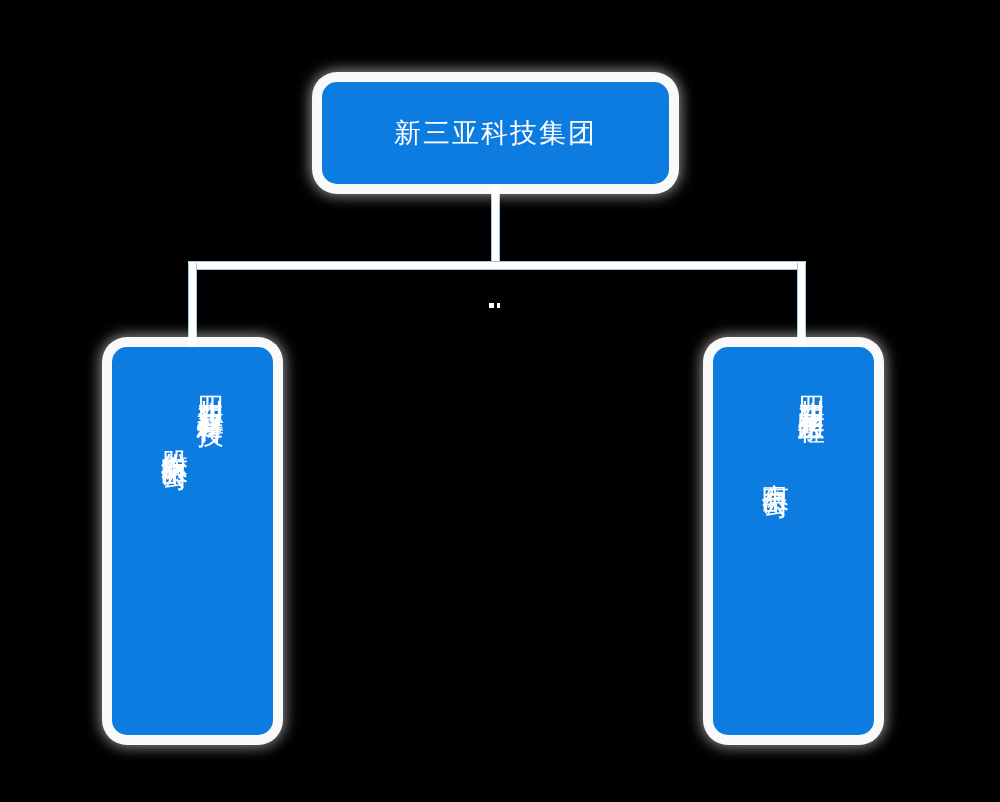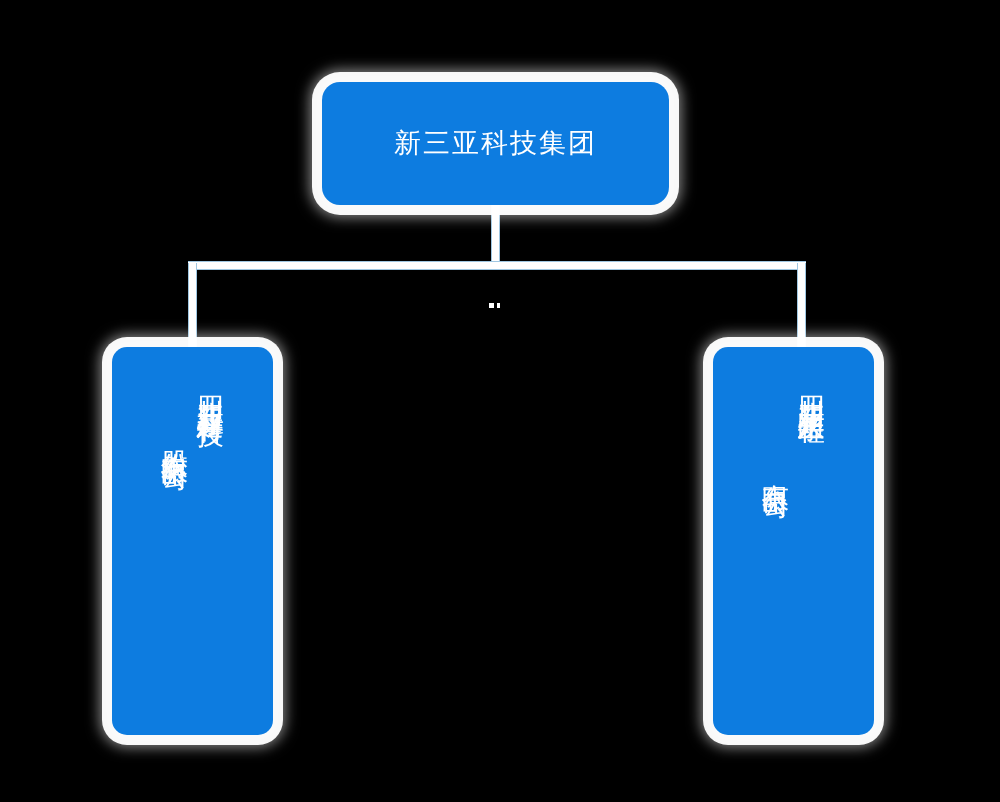--- a/index.html
+++ b/index.html
@@ -87,22 +87,21 @@
     align-items: center;
     justify-content: center;
     color: #ffffff;
     box-sizing: border-box;
   }
 
   #node-root {
     left: 322px;
     top: 82px;
     width: 347px;
-    height: 123px;
-    border-radius: 18px;
+    height: 102px;
   }
   #node-root .node-label {
     font-size: 27px;
     letter-spacing: 2px;
     line-height: 1.2;
     white-space: nowrap;
   }
 
   .node-child {
     width: 161px;

